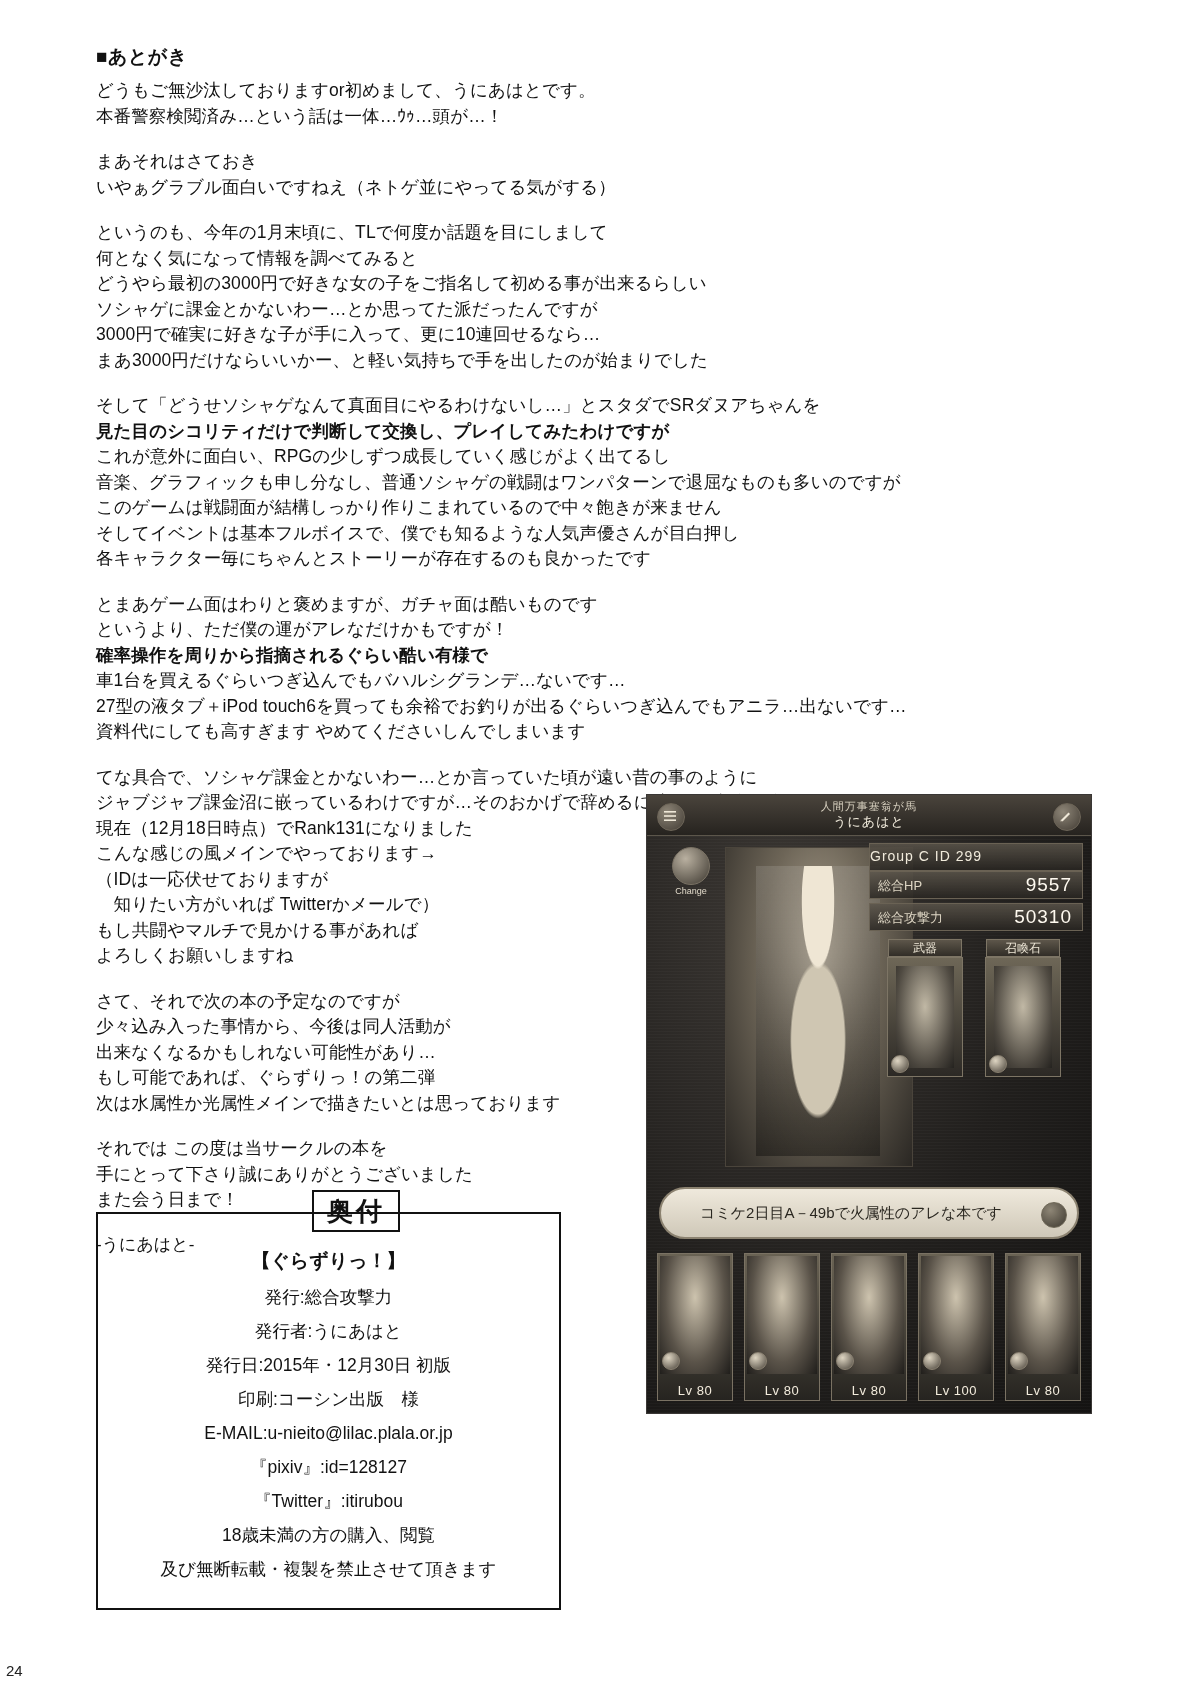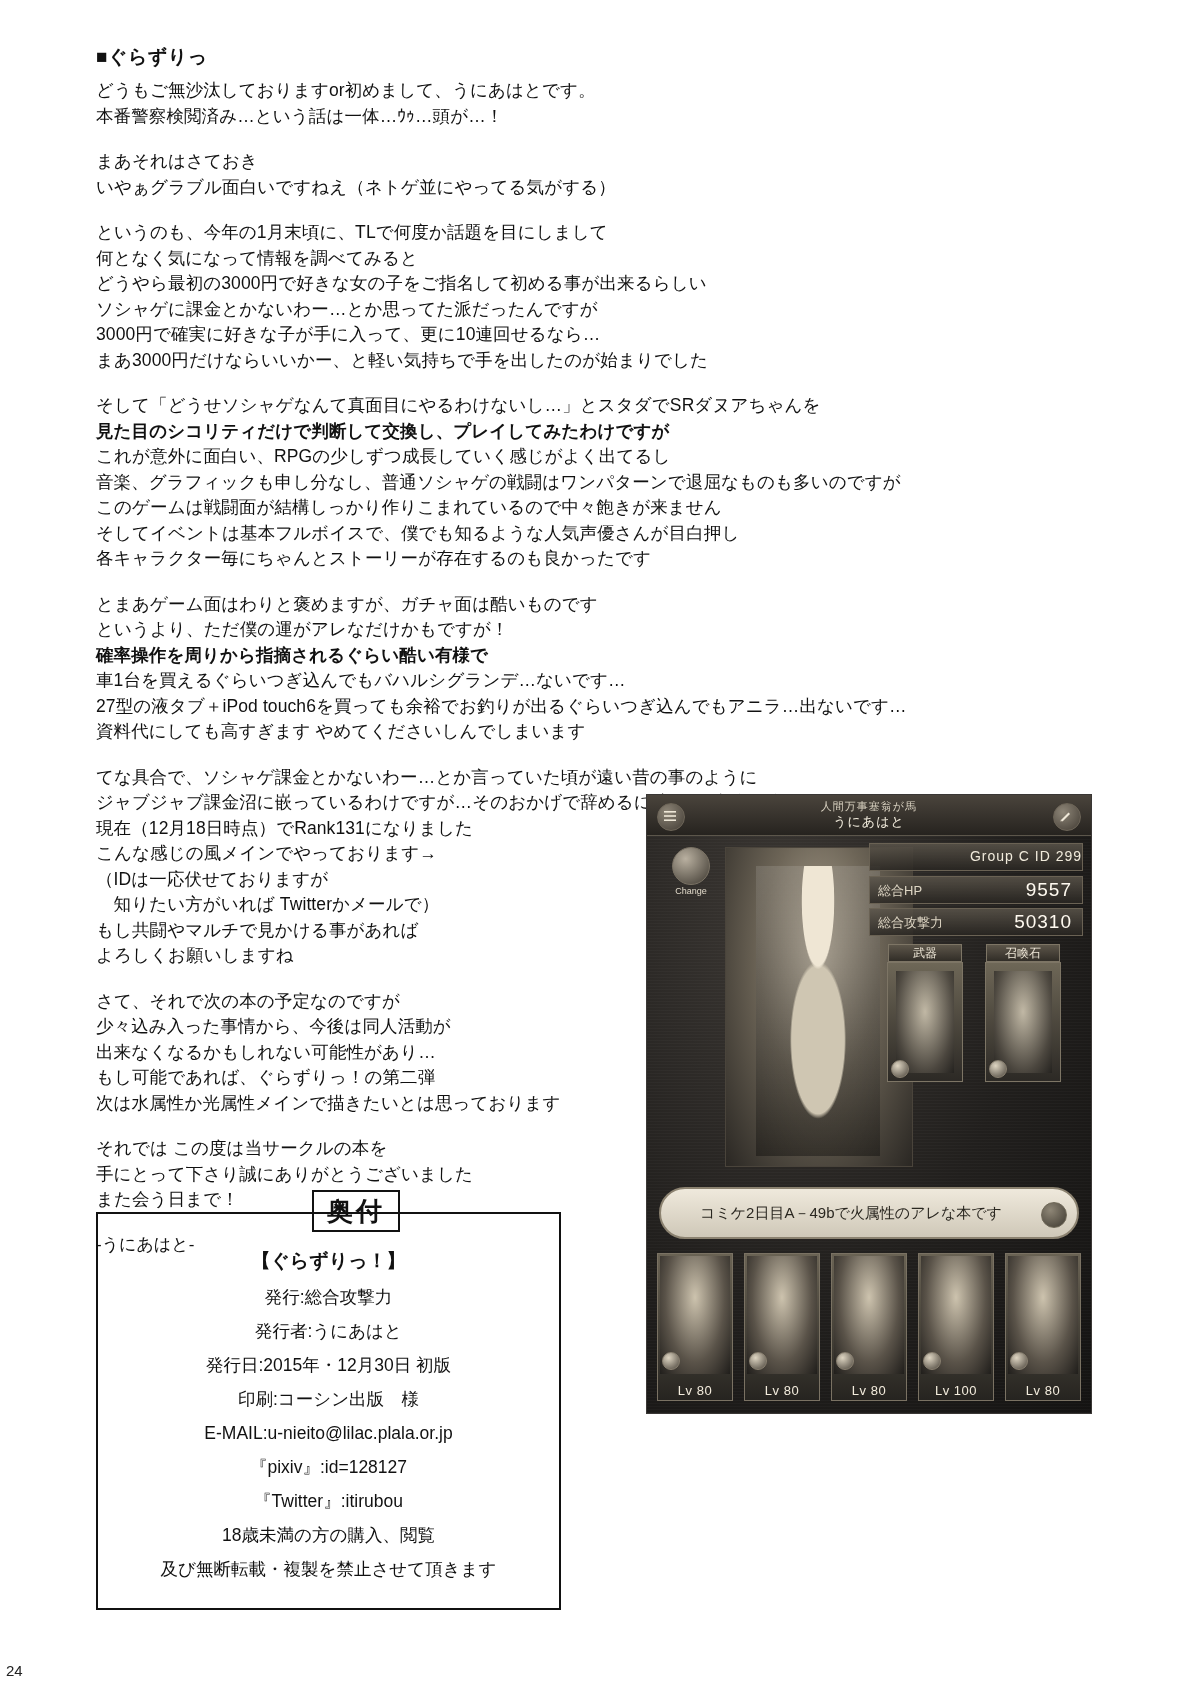--- a/index.html
+++ b/index.html
@@ -189,24 +189,23 @@
     position: absolute;
     right: 10px; top: 2px;
     font-size: 19px;
     color: #fffaf0;
     letter-spacing: 1px;
   }
   #group-row {
     height: 26px;
     background: linear-gradient(180deg, rgba(90,84,74,0.85), rgba(40,37,33,0.85));
     border: 1px solid #6a6254;
-    margin-bottom: 5px;
     font-size: 14px;
     color: #f1ebdc;
-    text-align: right;
+    text-align: left;
     line-height: 24px;
     letter-spacing: 1px;
   }
 
   
   #char-art {
     position: absolute;
     left: 78px;
     top: 52px;
     width: 186px;
@@ -325,21 +324,21 @@
     width: 16px; height: 16px;
     border-radius: 50%;
     background: radial-gradient(circle at 35% 30%, #ded5c2, #4a443b);
     border: 1px solid #8a8171;
   }
 </style>
 </head>
 <body>
 
 <div id="afterword">
-  <div class="heading">■ぐらずりっ</div>
+  <div class="heading">■あとがき</div>
   <div id="afterword-blocks">
       <div class="para">
         <p>どうもご無沙汰しておりますor初めまして、うにあはとです。</p>
         <p>本番警察検閲済み…という話は一体…ｳｩ…頭が…！</p>
       </div>
       <div class="para">
         <p>まあそれはさておき</p>
         <p>いやぁグラブル面白いですねえ（ネトゲ並にやってる気がする）</p>
       </div>
       <div class="para">

